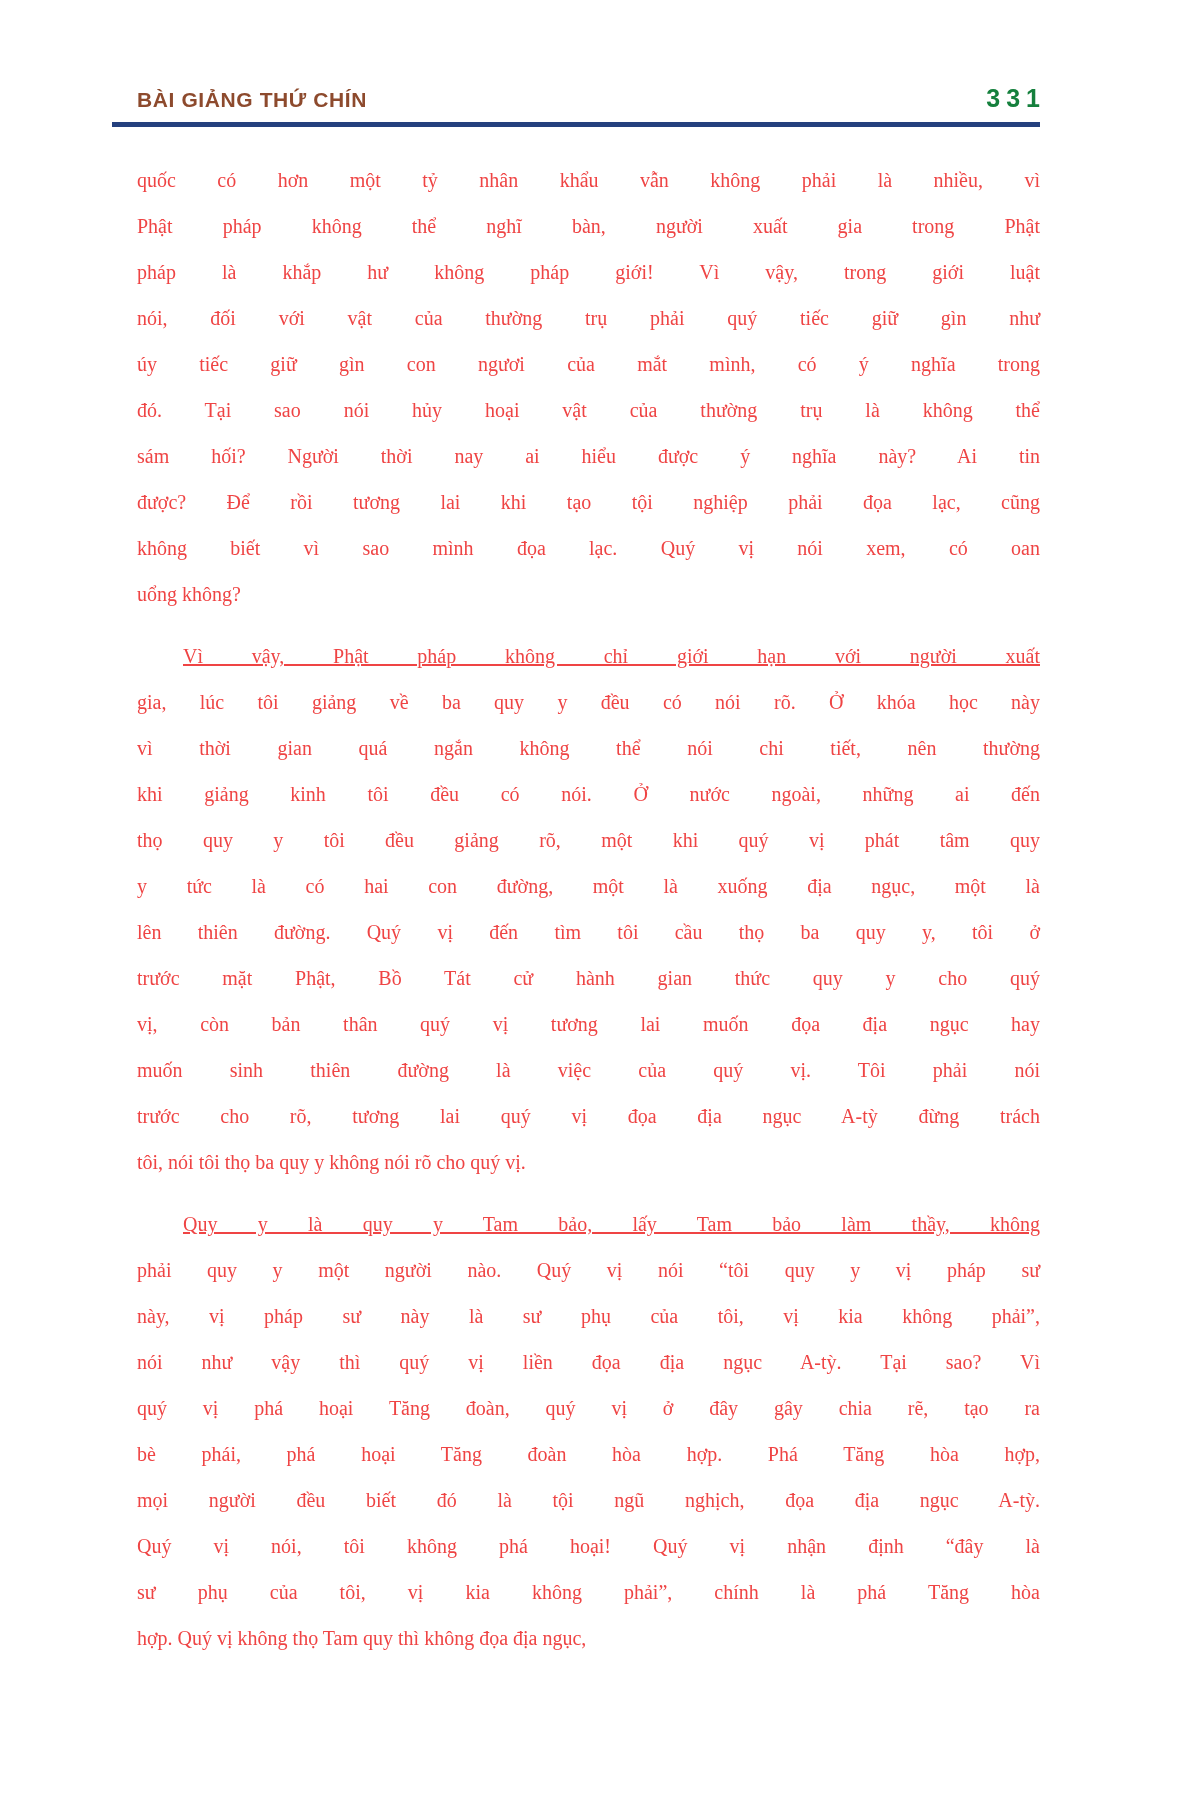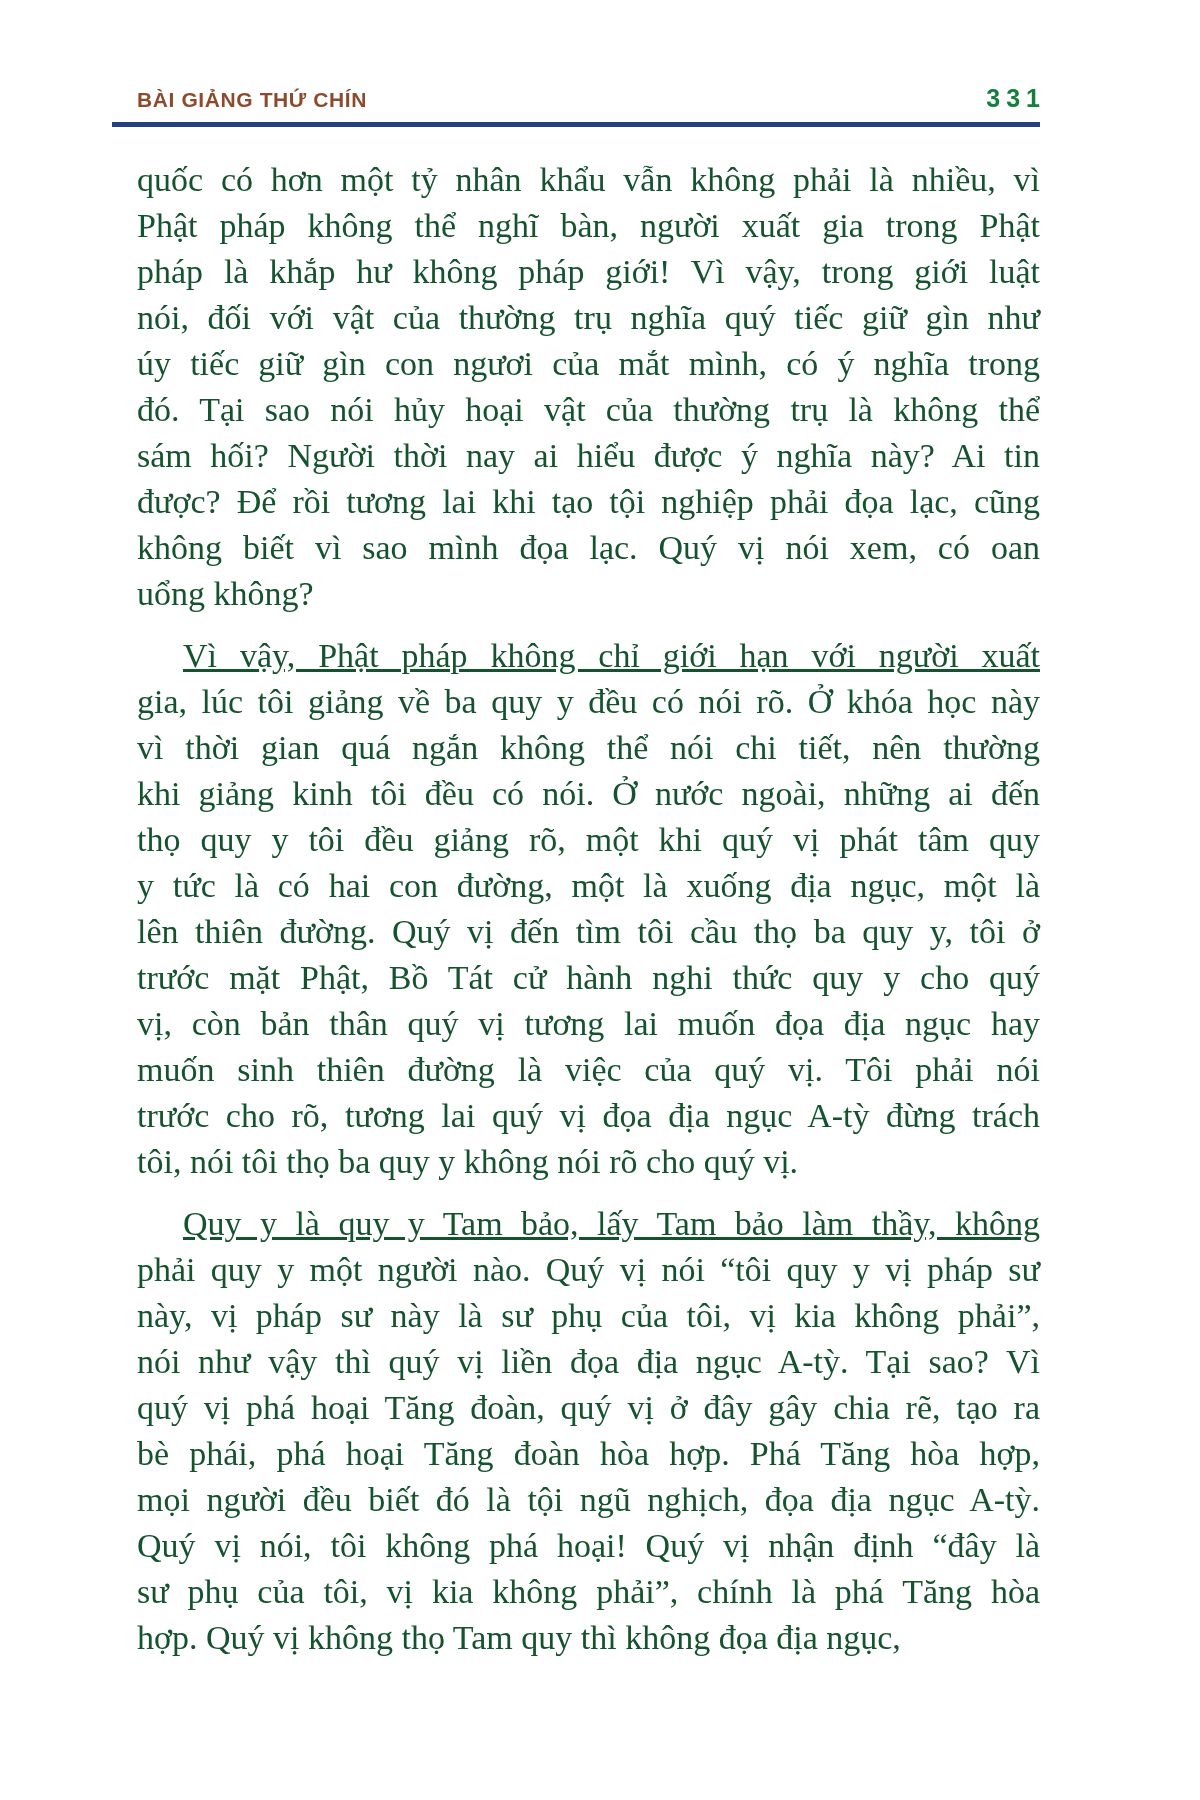--- a/index.html
+++ b/index.html
@@ -40,23 +40,23 @@
     color: #15803d;
   }
   .header-rule {
     height: 5px;
     background: #24407e;
     margin-top: 9px;
     margin-left: -25px;
   }
   .page-body {
     margin-top: 30px;
-    font-size: 34px;
+    font-size: 20px;
     line-height: 46px;
-    color: #14532d;
+    color: #ef4444;
   }
   .paragraph { margin-bottom: 16px; }
   .paragraph:last-child { margin-bottom: 12px; }
   .line {
     text-align: justify;
     text-align-last: justify;
     white-space: normal;
   }
   .line.last { text-align-last: left; }
   .paragraph.indent .line.first { text-indent: 46px; text-decoration: underline; }
@@ -69,37 +69,37 @@
     <div class="header-row">
       <span class="running-title">BÀI GIẢNG THỨ CHÍN</span>
       <span class="page-number">331</span>
     </div>
     <div class="header-rule"></div>
     <div class="page-body">
         <div class="paragraph">
           <div class="line first">quốc có hơn một tỷ nhân khẩu vẫn không phải là nhiều, vì</div>
           <div class="line">Phật pháp không thể nghĩ bàn, người xuất gia trong Phật</div>
           <div class="line">pháp là khắp hư không pháp giới! Vì vậy, trong giới luật</div>
-          <div class="line">nói, đối với vật của thường trụ nghĩa quý tiếc giữ gìn như</div>
+          <div class="line">nói, đối với vật của thường trụ phải quý tiếc giữ gìn như</div>
           <div class="line">úy tiếc giữ gìn con ngươi của mắt mình, có ý nghĩa trong</div>
           <div class="line">đó. Tại sao nói hủy hoại vật của thường trụ là không thể</div>
           <div class="line">sám hối? Người thời nay ai hiểu được ý nghĩa này? Ai tin</div>
           <div class="line">được? Để rồi tương lai khi tạo tội nghiệp phải đọa lạc, cũng</div>
           <div class="line">không biết vì sao mình đọa lạc. Quý vị nói xem, có oan</div>
           <div class="line last">uổng không?</div>
         </div>
         <div class="paragraph indent">
           <div class="line first">Vì vậy, Phật pháp không chỉ giới hạn với người xuất</div>
           <div class="line">gia, lúc tôi giảng về ba quy y đều có nói rõ. Ở khóa học này</div>
           <div class="line">vì thời gian quá ngắn không thể nói chi tiết, nên thường</div>
           <div class="line">khi giảng kinh tôi đều có nói. Ở nước ngoài, những ai đến</div>
           <div class="line">thọ quy y tôi đều giảng rõ, một khi quý vị phát tâm quy</div>
           <div class="line">y tức là có hai con đường, một là xuống địa ngục, một là</div>
           <div class="line">lên thiên đường. Quý vị đến tìm tôi cầu thọ ba quy y, tôi ở</div>
-          <div class="line">trước mặt Phật, Bồ Tát cử hành nghi thức quy y cho quý</div>
+          <div class="line">trước mặt Phật, Bồ Tát cử hành gian thức quy y cho quý</div>
           <div class="line">vị, còn bản thân quý vị tương lai muốn đọa địa ngục hay</div>
           <div class="line">muốn sinh thiên đường là việc của quý vị. Tôi phải nói</div>
           <div class="line">trước cho rõ, tương lai quý vị đọa địa ngục A-tỳ đừng trách</div>
           <div class="line last">tôi, nói tôi thọ ba quy y không nói rõ cho quý vị.</div>
         </div>
         <div class="paragraph indent">
           <div class="line first">Quy y là quy y Tam bảo, lấy Tam bảo làm thầy, không</div>
           <div class="line">phải quy y một người nào. Quý vị nói “tôi quy y vị pháp sư</div>
           <div class="line">này, vị pháp sư này là sư phụ của tôi, vị kia không phải”,</div>
           <div class="line">nói như vậy thì quý vị liền đọa địa ngục A-tỳ. Tại sao? Vì</div>

